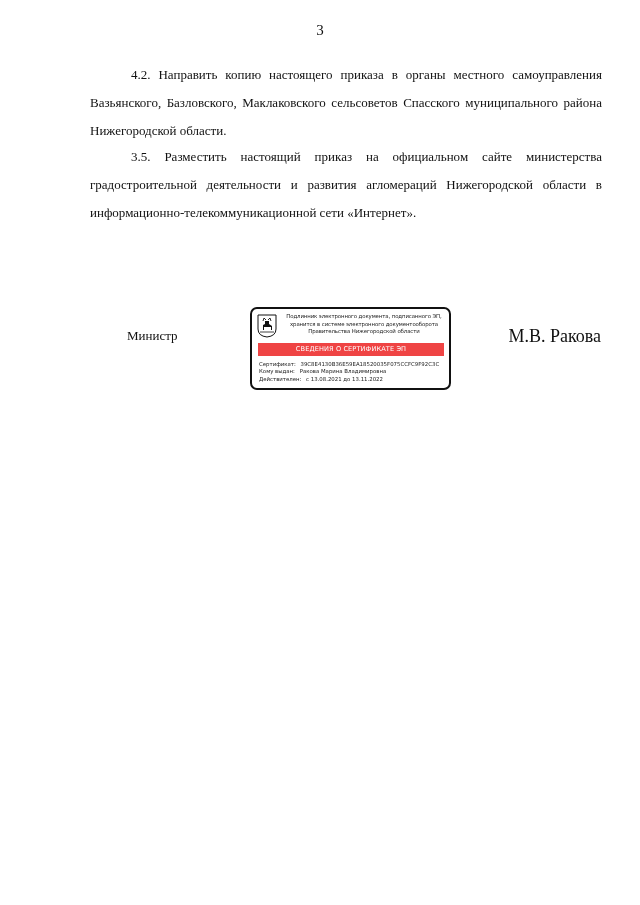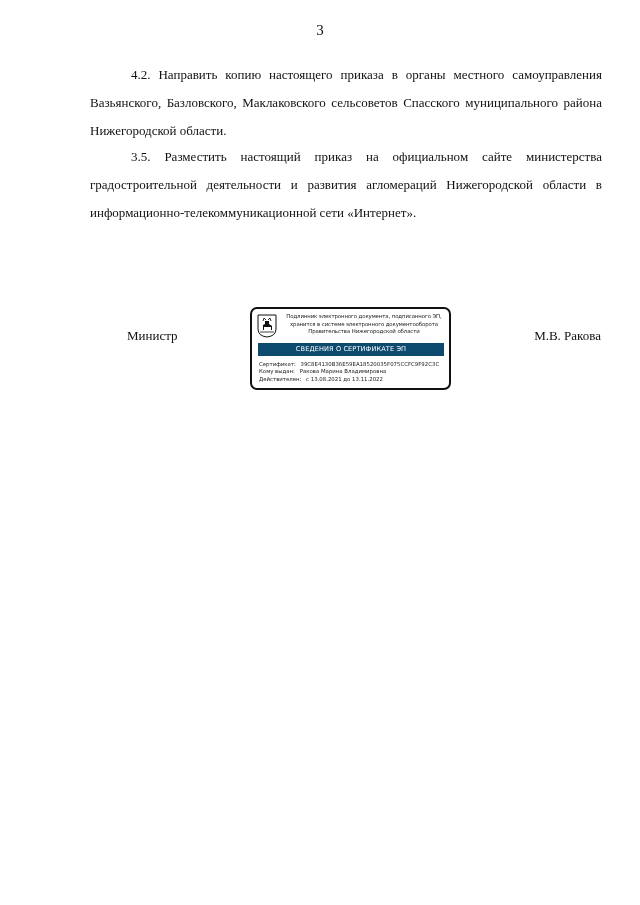--- a/index.html
+++ b/index.html
@@ -44,21 +44,21 @@
       left: 91px;
       top: 327px;
       font-size: 13px;
       line-height: 18px;
       margin-left: 36px;
     }
     .sign-name {
       position: absolute;
       right: 39px;
       top: 327px;
-      font-size: 13px;
+      font-size: 18px;
       line-height: 18px;
     }
 
     .stamp {
       position: absolute;
       left: 250px;
       top: 307px;
       width: 201px;
       height: 83px;
       border: 2px solid #111;
@@ -84,21 +84,21 @@
       line-height: 7.6px;
       letter-spacing: -0.1px;
       white-space: nowrap;
     }
     .stamp-bar {
       position: absolute;
       left: 6px;
       top: 34px;
       width: 186px;
       height: 13px;
-      background: #0c4a6e;
+      background: #ef4444;
       color: #fff;
       text-align: center;
       font-size: 6.6px;
       line-height: 13px;
       letter-spacing: 0.1px;
     }
     .stamp-details {
       position: absolute;
       left: 7px;
       top: 52px;

